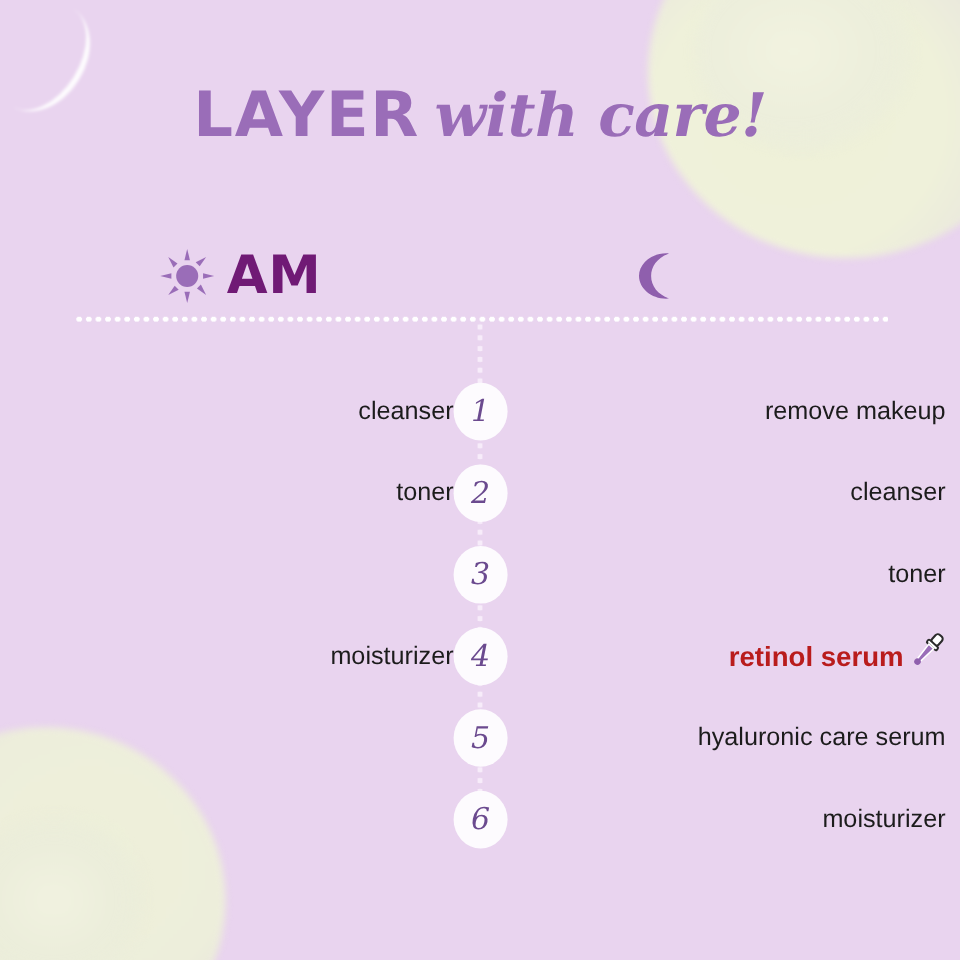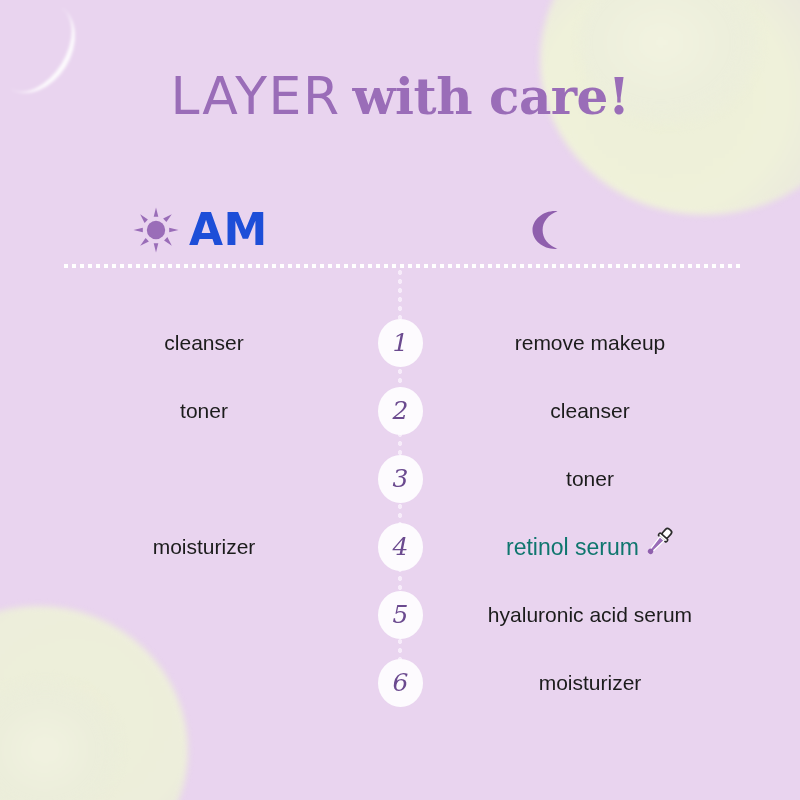--- a/index.html
+++ b/index.html
@@ -82,28 +82,29 @@
   #title-block {
     position: absolute;
     top: 66px;
     left: 0;
     width: 800px;
     text-align: center;
     white-space: nowrap;
   }
   #title-main {
     font-family: "DejaVu Sans", sans-serif;
-    font-weight: normal;
+    font-weight: bold;
     font-size: 52px;
     letter-spacing: 1.5px;
     color: #9a6db8;
     vertical-align: baseline;
   }
   #title-script {
     font-family: "DejaVu Serif", serif;
+    font-style: italic;
     font-weight: bold;
     font-size: 50px;
     color: #9a6db8;
     margin-left: 12px;
     letter-spacing: -0.5px;
     vertical-align: baseline;
   }
 
   
   .col-header {
@@ -114,21 +115,21 @@
     gap: 10px;
     white-space: nowrap;
   }
   #header-am { left: 133px; }
   #header-pm { left: 524px; }
   .col-header-label {
     font-family: "DejaVu Sans", sans-serif;
     font-weight: bold;
     font-size: 44px;
     letter-spacing: 0.5px;
-    color: #1d4ed8;
+    color: #701a75;
     line-height: 1;
   }
 
   
   .sun-icon { width: 46px; height: 46px; display:block; }
   .moon-icon { width: 42px; height: 46px; display:block; }
 
   
   #divider-horizontal {
     position: absolute;
@@ -161,49 +162,49 @@
   .routine-row {
     position: relative;
     height: 68px;
   }
   .cell-am, .cell-pm {
     position: absolute;
     top: 0;
     height: 68px;
     display: flex;
     flex-direction: column;
-    align-items: center;
+    align-items: flex-end;
     justify-content: center;
     white-space: nowrap;
   }
   .cell-am {
     left: 30px;
     width: 348px;
   }
   .cell-pm {
-    left: 415px;
+    left: 438px;
     width: 350px;
   }
   .step-label {
     font-family: "Liberation Sans", sans-serif;
     font-size: 21px;
     color: #1c1c1c;
     line-height: 1.15;
   }
   .step-sub {
     font-family: "Liberation Sans", sans-serif;
     font-size: 14px;
     color: #2a2a2a;
     line-height: 1.2;
     margin-top: 2px;
   }
   .step-label.highlight {
-    font-weight: normal;
+    font-weight: bold;
     font-size: 23px;
-    color: #0f766e;
+    color: #b91c1c;
     display: flex;
     align-items: center;
     gap: 2px;
   }
 
   
   .step-bubble {
     position: absolute;
     left: 378px;
     top: 10px;
@@ -329,21 +330,21 @@
               </svg>
             </span>
           </div>
         </div>
       </div>
       <div class="routine-row">
         <div class="step-bubble">
           <span class="step-number">5</span>
         </div>
         <div class="cell-pm">
-          <div class="step-label">hyaluronic acid serum</div>
+          <div class="step-label">hyaluronic care serum</div>
         </div>
       </div>
       <div class="routine-row">
         <div class="step-bubble">
           <span class="step-number">6</span>
         </div>
         <div class="cell-pm">
           <div class="step-label">moisturizer</div>
         </div>
       </div>

